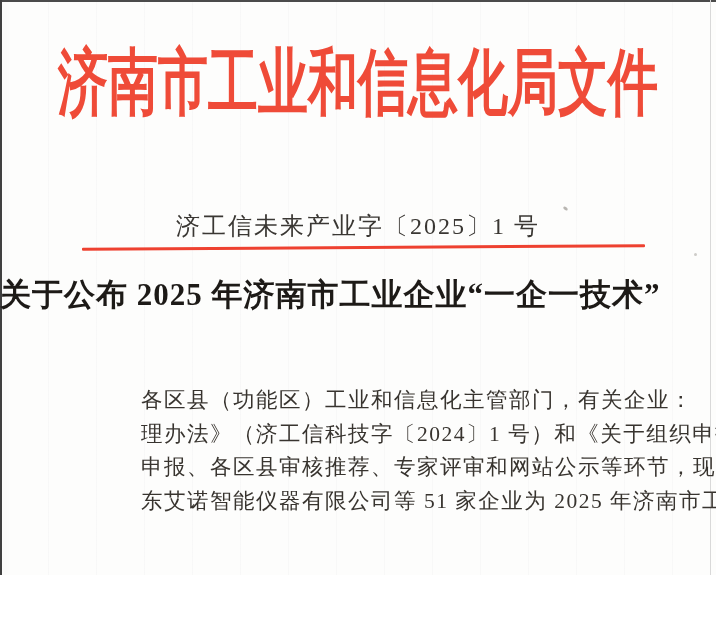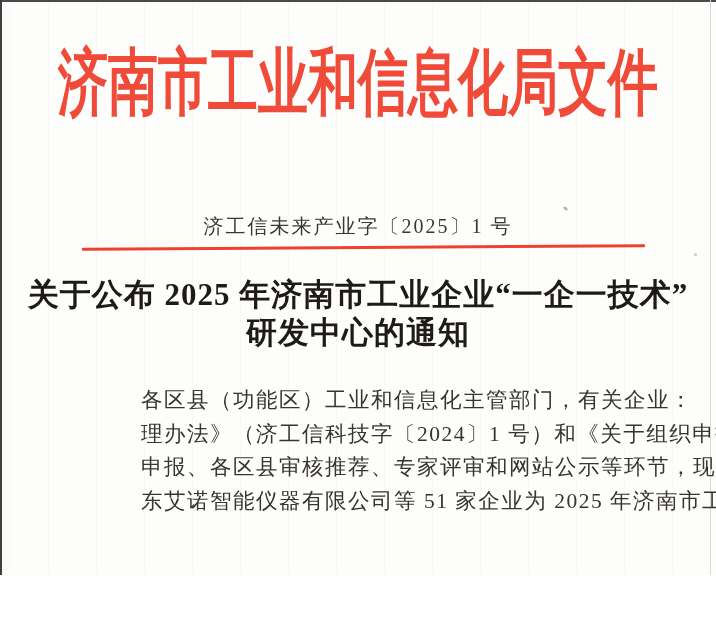--- a/index.html
+++ b/index.html
@@ -39,36 +39,35 @@
     color: var(--header-red, #ef4b38);
     letter-spacing: 0px;
     transform: scaleY(1.45);
     transform-origin: 50% 0;
     white-space: nowrap;
   }
   
   .doc-number {
     position: absolute; top: 213px; left: 0; right: 0;
     text-align: center;
-    font-size: 20px; line-height: 26px;
+    font-size: 24px; line-height: 26px;
     color: #3a3733;
     letter-spacing: 2px;
   }
   
   .red-divider {
     position: absolute; top: 246px; left: 82px;
     width: 563px; height: 3px;
     background: var(--divider-red, #ee4130);
     transform: rotate(-0.35deg);
     border-radius: 1px;
   }
   
   .title {
     position: absolute; top: 276px; left: 0; right: 0;
-    text-align: center;
     font-size: 31px; line-height: 38px;
     font-weight: bold;
     color: #1d1a17;
     letter-spacing: 1px;
   }
   .title-line { display: block; white-space: nowrap; }
   
   .body-text {
     position: absolute; top: 384px; left: 93px; right: 56px;
     font-size: 21.5px; line-height: 33.5px;
@@ -94,21 +93,20 @@
   <div class="edge-right"></div>
 
   <h1 class="agency">济南市工业和信息化局文件</h1>
 
   <div class="doc-number">济工信未来产业字〔2025〕1 号</div>
 
   <div class="red-divider"></div>
 
   <h2 class="title">
     <span class="title-line">关于公布 2025 年济南市工业企业“一企一技术”</span>
-    <span class="title-line">研发中心的通知</span>
   </h2>
 
   <div class="body-text">
     <p class="body-line">各区县（功能区）工业和信息化主管部门，有关企业：</p>
     <p class="body-line">理办法》（济工信科技字〔2024〕1 号）和《关于组织申报 2025</p>
     <p class="body-line">申报、各区县审核推荐、专家评审和网站公示等环节，现认定山</p>
     <p class="body-line">东艾诺智能仪器有限公司等 51 家企业为 2025 年济南市工业企业</p>
   </div>
 
   <div class="speck speck-1"></div>

